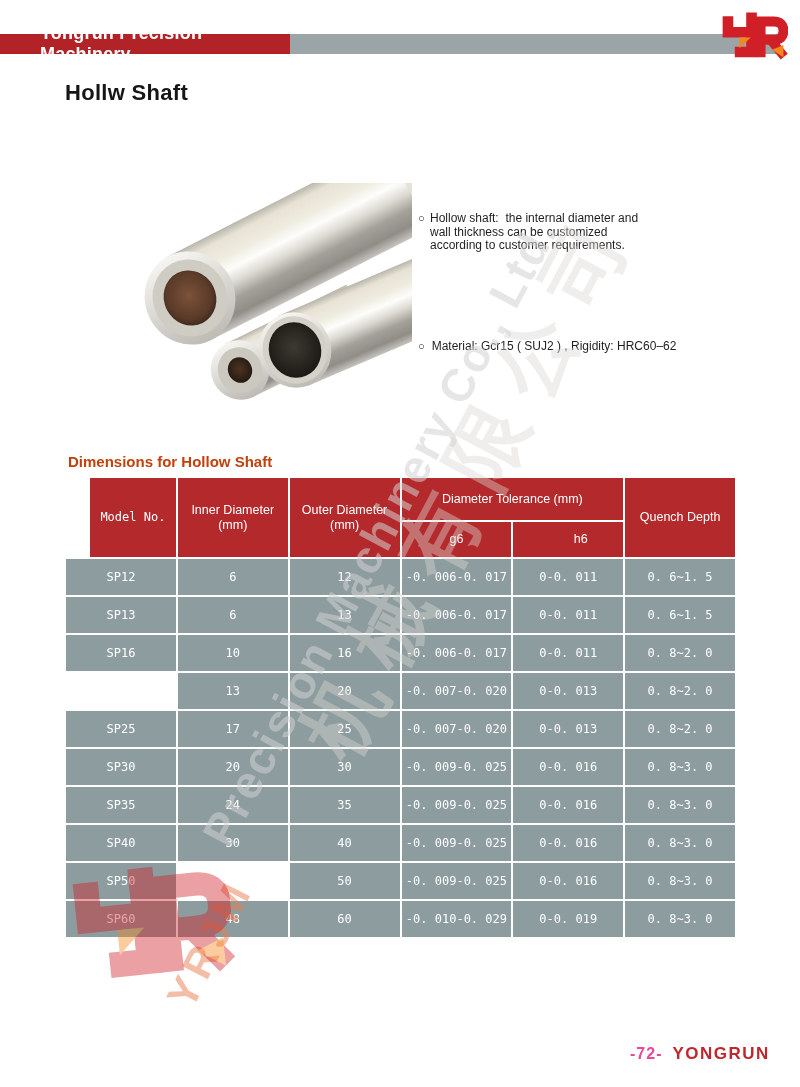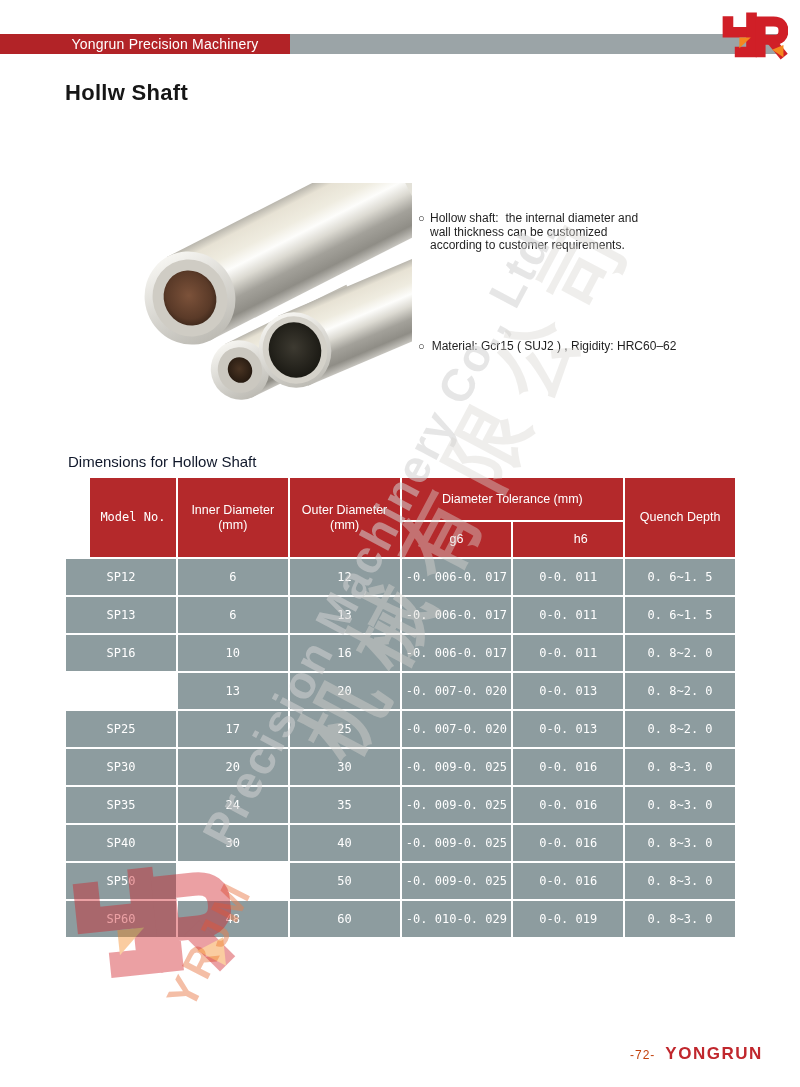--- a/index.html
+++ b/index.html
@@ -14,21 +14,21 @@
   .bar-gray {
     position: absolute; left: 0; top: 34px; width: 778px; height: 20px;
     background: #9ba4a7; z-index: 1;
   }
   .bar-red {
     position: absolute; left: 0; top: 34px; width: 290px; height: 20px;
     background: #b22327; z-index: 2;
     display: flex; align-items: center; justify-content: center;
   }
   .bar-red span {
-    color: #ffffff; font-size: 14px; font-weight: normal; letter-spacing: 0.2px; margin-left: 40px;
+    color: #ffffff; font-size: 18px; font-weight: bold; letter-spacing: 0.2px; margin-left: 40px;
   }
   .logo-top {
     position: absolute; left: 712px; top: 8px; width: 76px; height: 56px; z-index: 3;
   }
 
   
   .title {
     position: absolute; left: 65px; top: 80px;
     font-size: 22px; font-weight: bold; color: #161616; letter-spacing: 0.3px;
     z-index: 2;
@@ -44,21 +44,21 @@
   .bullet .circ { font-size: 11px; }
   .b1 { left: 418px; top: 212px; width: 242px; }
   .b1 .circ { position: absolute; left: 0; top: 0; }
   .b1 .btext { display: block; padding-left: 12px; }
   .b2 { left: 418px; top: 340px; width: 360px; white-space: nowrap; }
   .b2 .circ { margin-right: 7px; }
 
   
   .section-title {
     position: absolute; left: 68px; top: 453px;
-    font-size: 15px; color: #0f172a; font-weight: 400; z-index: 2;
+    font-size: 15px; color: #c2410c; font-weight: 700; z-index: 2;
   }
   .grid-table {
     position: absolute; left: 66px; top: 478px; width: 669px; z-index: 2;
     display: grid;
     grid-template-columns: repeat(6, 1fr);
     grid-template-rows: 42px 35px repeat(10, 36px);
     gap: 2px;
   }
   .th {
     background: #b4292b; color: #ffffff; font-size: 12.5px;
@@ -77,21 +77,21 @@
     background: #8d9c9f; color: #ffffff;
     font-family: "DejaVu Sans Mono", monospace; font-size: 12px;
     display: flex; align-items: center; justify-content: center; white-space: pre;
   }
 
   
   .footer {
     position: absolute; left: 630px; top: 1044px; z-index: 2;
     display: flex; gap: 10px; align-items: baseline;
   }
-  .page-num { font-size: 12px; font-weight: normal; color: #c2410c; letter-spacing: 1px; }
+  .page-num { font-size: 16px; font-weight: bold; color: #ec4899; letter-spacing: 1px; }
   .brand { font-size: 17px; font-weight: bold; color: #c0272d; letter-spacing: 1.5px; }
 
   
   .wm { position: absolute; pointer-events: none; white-space: nowrap; font-weight: bold; }
   .wm-latin {
     left: -160px; top: 505px; width: 1080px; text-align: center;
     transform: rotate(-62deg); z-index: 6;
     font-size: 46px; letter-spacing: 2px; color: rgba(210,210,210,0.55);
   }
   .wm-cjk {

